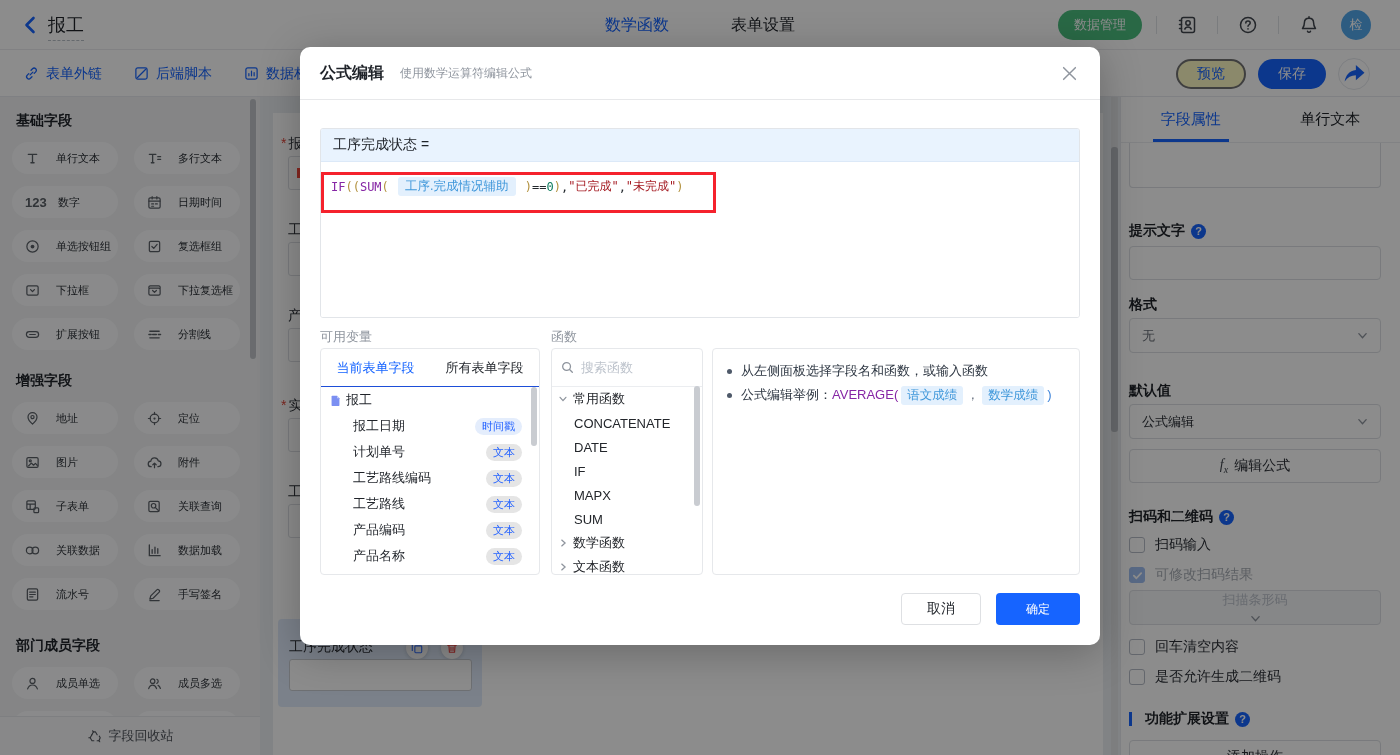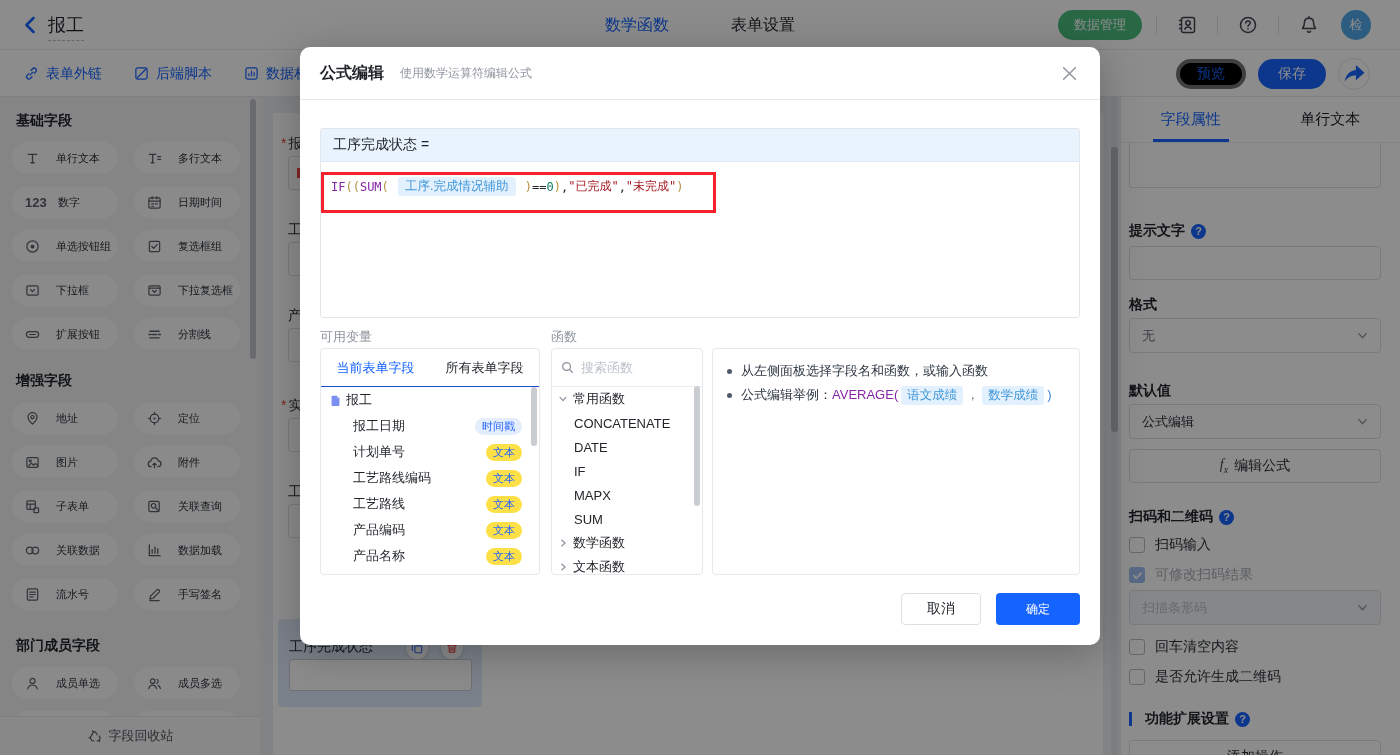--- a/index.html
+++ b/index.html
@@ -19,21 +19,21 @@
   .tb-divider { width:1px; height:18px; background:#dfe2e6; margin:0 14px; }
   .tb-icon { width:20px; height:20px; color:#41464e; margin:0 6px; }
   .avatar { width:30px; height:30px; border-radius:50%; background:#52a8ec; color:#fff; font-size:13px; display:flex; align-items:center; justify-content:center; margin-left:16px; }
 
   
   .toolbar { position:absolute; left:0; top:50px; width:1400px; height:47px; background:#fff; border-bottom:1px solid #e8eaee; z-index:1; }
   .toolbar-left { position:absolute; left:24px; top:0; height:47px; display:flex; align-items:center; gap:32px; }
   .tool-item { display:flex; align-items:center; gap:7px; color:#1664ff; font-size:14px; cursor:pointer; white-space:nowrap; }
   .tool-item svg { width:15px; height:15px; }
   .toolbar-right { position:absolute; right:30px; top:8px; display:flex; align-items:center; gap:12px; }
-  .btn-preview { width:70px; height:30px; border:4px solid #737373; color:#1664ff; background:#000000; border-radius:15px; font-size:14px; display:flex; align-items:center; justify-content:center; }
+  .btn-preview { width:70px; height:30px; border:2px solid #737373; color:#1664ff; background:#fef9c3; border-radius:15px; font-size:14px; display:flex; align-items:center; justify-content:center; }
   .btn-save { width:68px; height:30px; background:#1664ff; color:#fff; border:none; border-radius:15px; font-size:14px; display:flex; align-items:center; justify-content:center; }
   .btn-share { width:32px; height:32px; border-radius:50%; background:#fff; border:1px solid #e4e7ec; color:#1664ff; display:flex; align-items:center; justify-content:center; }
 
   
   .palette { position:absolute; left:0; top:97px; width:260px; height:658px; background:#f2f3f5; overflow:hidden; z-index:1; }
   .palette-inner { padding:15px 0 0 12px; }
   .pal-section-title { font-size:14px; font-weight:bold; color:#1f2329; margin:0 0 0 4px; height:18px; }
   .pal-grid { margin-top:12px; margin-bottom:22px; display:grid; grid-template-columns:106px 106px; grid-gap:12px 16px; }
   .pal-item { width:106px; height:32px; background:#fbfcfd; border-radius:16px; display:flex; align-items:center; padding-left:13px; cursor:grab; }
   .pal-item svg { width:15px; height:15px; color:#5a5f66; flex:none; }
@@ -113,21 +113,21 @@
   .vars-panel { left:20px; width:220px; }
   .vars-tabs { height:38px; border-bottom:1px solid #1d4ed8; display:flex; }
   .vars-tab { flex:1; display:flex; align-items:center; justify-content:center; font-size:13px; color:#1f2329; cursor:pointer; }
   .vars-tab.active { color:#1664ff; }
   .var-row { height:26px; display:flex; align-items:center; padding:0 17px 0 9px; }
   .var-row.child { padding-left:32px; }
   .var-row .vname { font-size:13px; color:#1f2329; flex:1; white-space:nowrap; overflow:hidden; }
   .var-row svg.doc { width:11px; height:11px; color:#7b8ff2; margin-right:5px; flex:none; }
   .badge { height:17px; border-radius:9px; padding:0 7px; font-size:11px; color:#2563ff; display:flex; align-items:center; flex:none; }
   .badge.time { background:#e4edfc; }
-  .badge.text { background:#fde047; }
+  .badge.text { background:#e5e5e5; }
   .vscroll { position:absolute; right:2px; top:38px; width:6px; height:59px; border-radius:3px; background:#c9ccd1; }
 
   .fns-panel { left:251px; width:152px; }
   .fn-search { height:38px; border-bottom:1px solid #ebedf0; display:flex; align-items:center; padding:0 9px; gap:7px; }
   .fn-search svg { width:13px; height:13px; color:#8f959e; flex:none; }
   .fn-search input { border:none; outline:none; width:100%; font-size:13px; color:#1f2329; font-family:inherit; background:transparent; }
   .fn-search input::placeholder { color:#bcc2cb; }
   .fn-row { height:24px; display:flex; align-items:center; padding-left:6px; font-size:13px; color:#23262b; cursor:pointer; }
   .fn-row svg { width:10px; height:10px; color:#8f959e; margin-right:5px; flex:none; }
   .fn-row.item { padding-left:22px; }
@@ -499,21 +499,21 @@
       <span class="lbl">扫码输入</span>
     </div>
     <div class="p-check dis" style="top:423px;">
       <span class="cb-box checked-dis">
         <svg viewBox="0 0 12 12" fill="none" stroke="currentColor" stroke-width="2" stroke-linecap="round" stroke-linejoin="round">
             <polyline points="2,6.2 4.8,9 10,3.4"></polyline>
           </svg>
       </span>
       <span class="lbl">可修改扫码结果</span>
     </div>
-    <div class="p-select disabled" style="top:447px;">
+    <div class="p-select disabled" style="top:447px;flex-direction:column;">
       <span>扫描条形码</span>
       <svg class="chev" viewBox="0 0 12 12" fill="none" stroke="currentColor" stroke-width="1.5" stroke-linecap="round">
           <polyline points="2,4 6,8.5 10,4"></polyline>
         </svg>
     </div>
     <div class="p-check" style="top:495px;">
       <span class="cb-box"></span>
       <span class="lbl">回车清空内容</span>
     </div>
     <div class="p-check" style="top:525px;">

